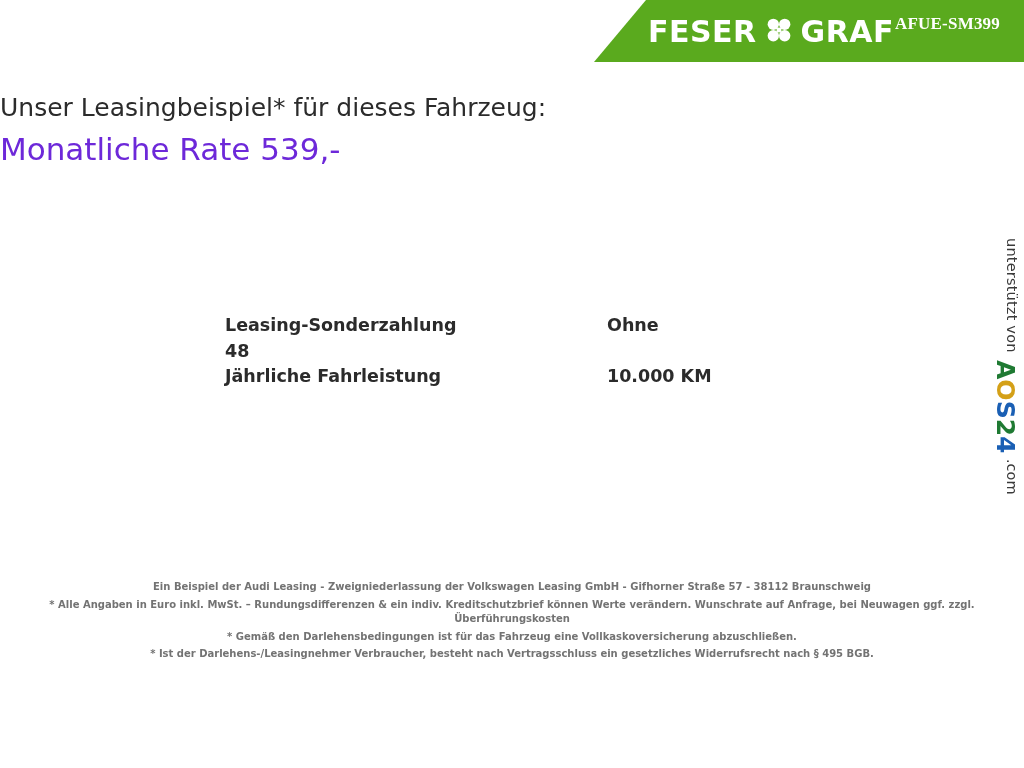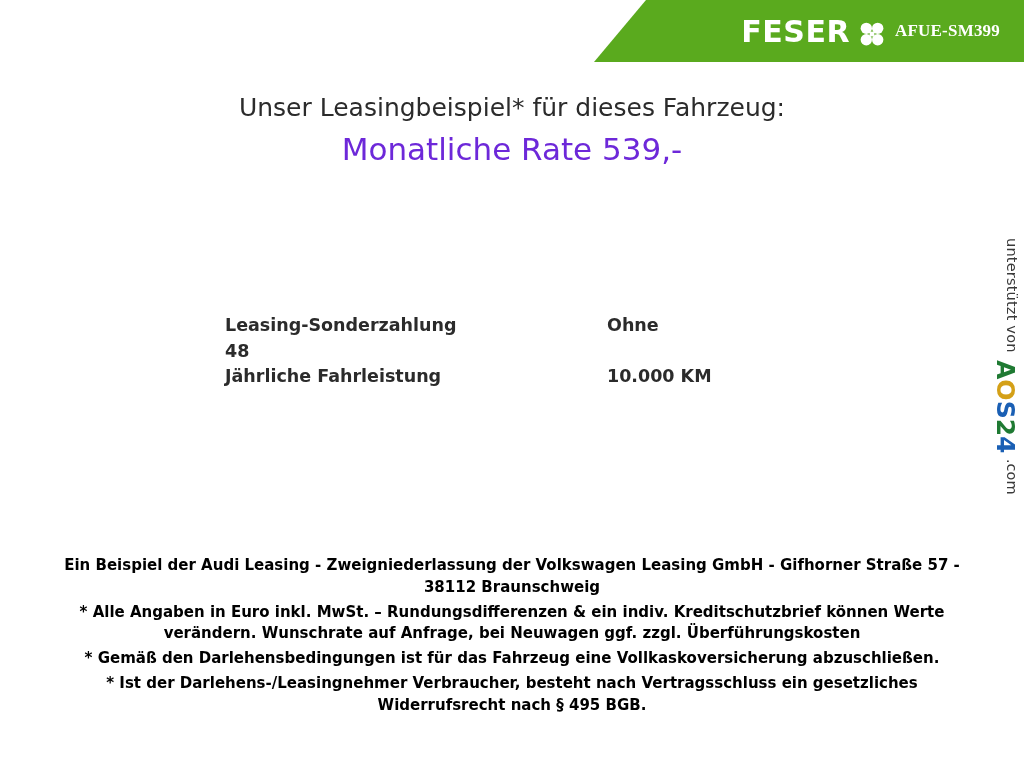--- a/index.html
+++ b/index.html
@@ -27,21 +27,21 @@
     
     clip-path: polygon(52px 0, 100% 0, 100% 100%, 0 100%);
     display: flex;
     align-items: center;
     justify-content: flex-end;
     padding-right: 24px;
     box-sizing: border-box;
   }
   .brand {
     display: flex;
-    align-items: center;
+    align-items: flex-start;
     color: #ffffff;
     white-space: nowrap;
   }
   .brand-feser {
     font-size: 30px;
     font-weight: bold;
     letter-spacing: 0.5px;
   }
   .brand-clover {
     width: 26px;
@@ -63,21 +63,21 @@
     margin-left: 1px;
     font-family: Liberation Serif, serif;
   }
 
   
   .title-block {
     position: absolute;
     top: 92px;
     left: 0;
     width: 1024px;
-    text-align: center;
+    text-align: left;
   }
   .title-line-1 {
     font-size: 25px;
     color: #2b2b2b;
     line-height: 1.25;
   }
   .title-line-2 {
     font-size: 31px;
     color: #6d28d9;
     line-height: 1.3;
@@ -138,26 +138,26 @@
   .sponsor-domain {
     font-size: 14.5px;
     color: #3a3a3a;
     margin-top: 6px;
   }
 
   
   .footer {
     position: absolute;
     left: 0;
-    top: 555px;
+    top: 580px;
     width: 1024px;
     text-align: center;
-    font-size: 15px;
-    font-weight: bold;
-    color: #000000;
+    font-size: 10px;
+    font-weight: bold;
+    color: #737373;
     line-height: 1.45;
   }
   .footer p {
     margin: 0 0 3px 0;
     padding: 0 46px;
   }
   .footer .f-wide {
     padding: 0 58px;
   }
 </style>
@@ -171,20 +171,21 @@
       <svg viewBox="0 0 32 32" width="26" height="26" aria-hidden="true">
         <g fill="#ffffff">
           <circle cx="9" cy="9" r="7"></circle>
           <circle cx="23" cy="9" r="7"></circle>
           <circle cx="9" cy="23" r="7"></circle>
           <circle cx="23" cy="23" r="7"></circle>
           <rect x="13" y="13" width="6" height="6"></rect>
         </g>
       </svg>
     </span>
+    <span class="brand-graf">GRAF</span>
     <span class="brand-code">AFUE-SM399</span>
   </div>
 </div>
 
 <div class="title-block">
   <div class="title-line-1">Unser Leasingbeispiel* für dieses Fahrzeug:</div>
   <div class="title-line-2">Monatliche Rate 539,-</div>
 </div>
 
 <div class="spec-table">

